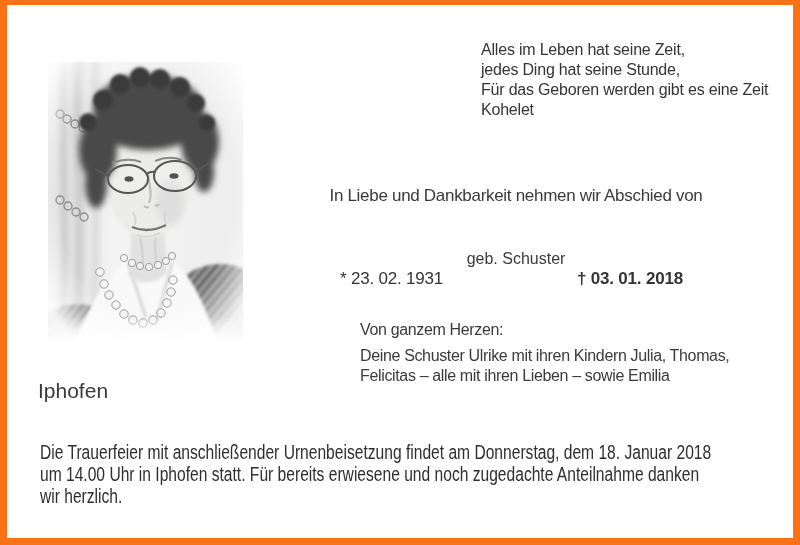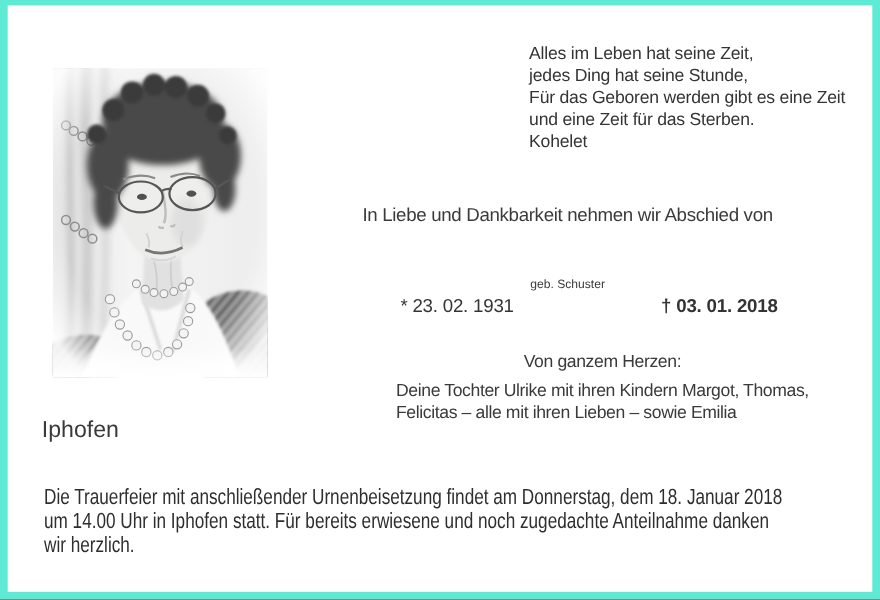--- a/index.html
+++ b/index.html
@@ -1,19 +1,19 @@
 <!DOCTYPE html>
 <html><head>
 <meta charset="utf-8">
 <style>
   html,body{margin:0;padding:0;background:#444;}
   .frame{
     position:relative;
     width:800px;height:545px;
-    background:#5eead4;
+    background:#f97316;
     font-family:"Liberation Sans", sans-serif;
     color:#383838;
     overflow:hidden;
   }
   .paper{
     position:absolute;left:7px;top:5px;width:786px;height:533px;
     background:#ffffff;
   }
   .abs{position:absolute;}
   .photo{
@@ -31,34 +31,34 @@
     color:#3a3a3a;
     margin-top:23px;
   }
   .name{
     left:236px;top:190px;width:560px;text-align:center;
     font-size:45px;line-height:54px;letter-spacing:-1.5px;white-space:nowrap;
     color:#262626;
   }
   .birthname{
     left:276px;top:249px;width:480px;text-align:center;
-    font-size:11px;line-height:20px;color:#3a3a3a;
+    font-size:16px;line-height:20px;color:#3a3a3a;
   }
   .date{
     top:268px;font-size:17px;line-height:22px;letter-spacing:-0.2px;
-    white-space:nowrap;color:#343434;margin-left:24px;
+    white-space:nowrap;color:#343434;
   }
   .birth-date{left:340px;}
   .death-date{left:577px;font-weight:bold;}
   .family{
     left:360px;top:320px;
     font-size:16px;line-height:20px;letter-spacing:-0.35px;white-space:nowrap;
     color:#3a3a3a;
   }
-  .family-head{margin-bottom:6px;text-align:center;}
+  .family-head{margin-bottom:6px;}
   .place{
     left:38px;top:381px;font-size:21px;line-height:20px;color:#3a3a3a;
   }
   .funeral{
     left:40px;top:441px;
     font-size:20px;line-height:22px;
     transform:scaleX(0.78);transform-origin:0 0;
     white-space:nowrap;color:#2e2e2e;
   }
 </style>
@@ -193,35 +193,34 @@
 
       <rect width="195" height="281" fill="url(#vign)"></rect>
       <rect y="255" width="195" height="26" fill="url(#botfade)"></rect>
     </svg>
   </div>
 
   <div class="abs quote">
     <div>Alles im Leben hat seine Zeit,</div>
     <div>jedes Ding hat seine Stunde,</div>
     <div>Für das Geboren werden gibt es eine Zeit</div>
-    <div>und eine Zeit für das Sterben.</div>
     <div class="quote-attr">Kohelet</div>
   </div>
 
   <div class="abs intro">In Liebe und Dankbarkeit nehmen wir Abschied von</div>
 
 
   <div class="abs birthname">geb. Schuster</div>
 
   <div class="abs date birth-date">* 23. 02. 1931</div>
   <div class="abs date death-date">† 03. 01. 2018</div>
 
   <div class="abs family">
     <div class="family-head">Von ganzem Herzen:</div>
-    <div>Deine Tochter Ulrike mit ihren Kindern Margot, Thomas,</div>
+    <div>Deine Schuster Ulrike mit ihren Kindern Julia, Thomas,</div>
     <div>Felicitas – alle mit ihren Lieben – sowie Emilia</div>
   </div>
 
   <div class="abs place">Iphofen</div>
 
   <div class="abs funeral">
     <div>Die Trauerfeier mit anschließender Urnenbeisetzung findet am Donnerstag, dem 18. Januar 2018</div>
     <div>um 14.00 Uhr in Iphofen statt. Für bereits erwiesene und noch zugedachte Anteilnahme danken</div>
     <div>wir herzlich.</div>
   </div>

